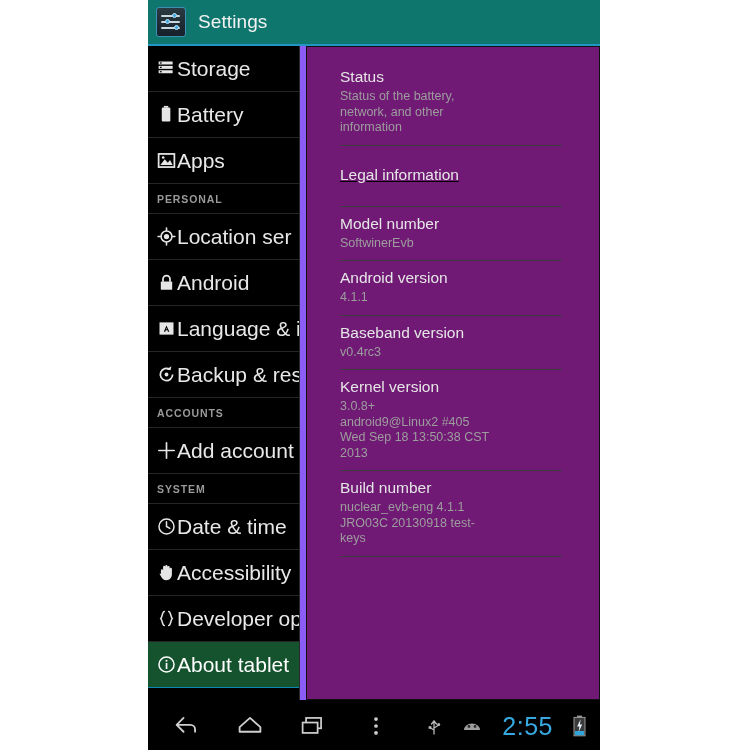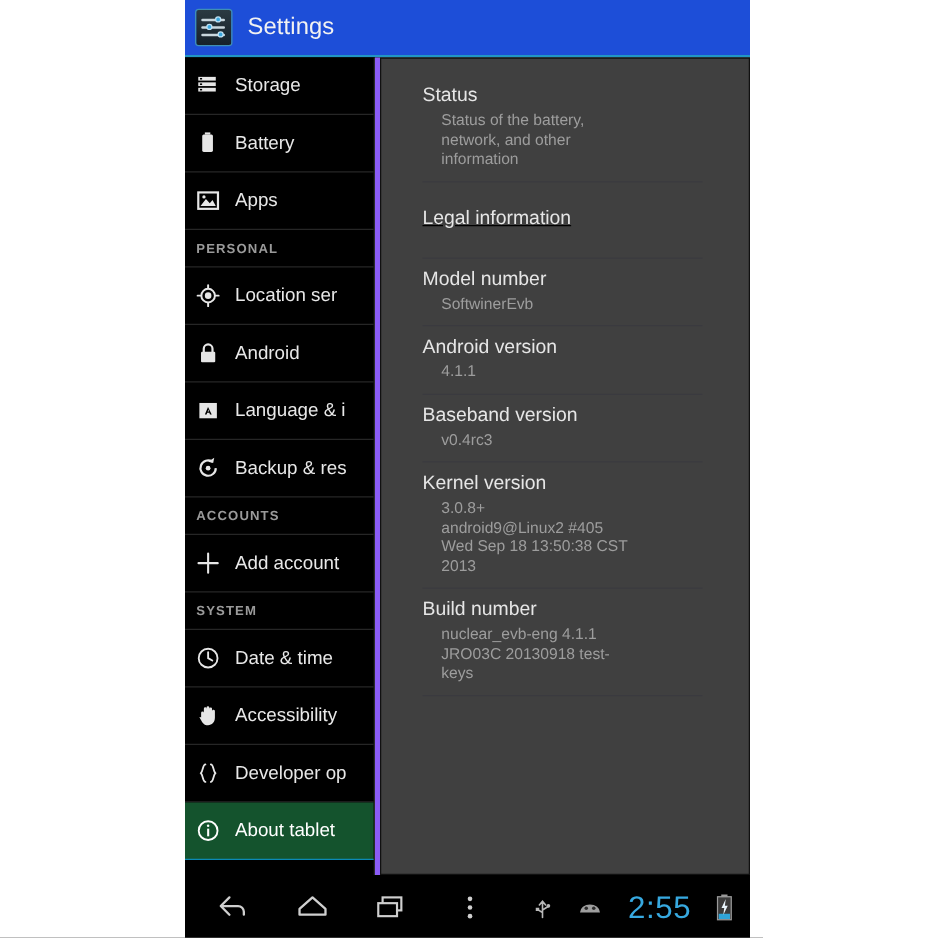--- a/index.html
+++ b/index.html
@@ -19,21 +19,21 @@
     width: 452px;
     height: 750px;
     background: #000000;
     overflow: hidden;
   }
 
   
   .titlebar {
     position: relative;
     height: 44px;
-    background: #1d4ed8;
+    background: #0f766e;
     display: flex;
     align-items: center;
     padding-left: 8px;
     box-sizing: border-box;
     text-align: right;
   }
   .app-icon {
     width: 28px;
     height: 28px;
     border-radius: 3px;
@@ -97,22 +97,21 @@
     display: flex;
     align-items: center;
     padding-left: 8px;
     border-bottom: 1px solid #262626;
     box-sizing: border-box;
     white-space: nowrap;
   }
   .s-item.selected { background: #14532d; border-bottom-color: #0c8ab5; }
   .s-label {
     color: #e8e8e8;
-    font-size: 15px;
-    margin-left: 11px;
+    font-size: 21px;
     white-space: nowrap;
   }
   .s-item.selected .s-label { color: #ffffff; }
   .s-head {
     height: 30px;
     display: flex;
     align-items: center;
     padding-left: 9px;
     border-bottom: 1px solid #262626;
     box-sizing: border-box;
@@ -128,41 +127,40 @@
     width: 21px; height: 21px;
     flex: 0 0 21px;
     position: relative;
     display: inline-block;
   }
   .ic svg { display:block; width: 21px; height: 21px; }
 
   
   .content {
     flex: 1 1 auto;
-    background: #404040;
-    border-left: 4px solid #8b5cf6;
+    background: #701a75;
+    border-left: 6px solid #8b5cf6;
     box-shadow: inset 0 0 0 1px #111;
     overflow: hidden;
     position: relative;
   }
   .c-inner { padding: 14px 38px 0 34px; }
   .c-row { padding: 7px 0 9px 0; border-bottom: 1px solid #3a3a3f; }
   .c-row:last-child { border-bottom: 1px solid #3a3a3f; }
   .c-title {
     color: #e6e6e6;
     font-size: 15.5px;
     line-height: 20px;
   }
   .c-sub {
     color: #9d9d9d;
     font-size: 12.5px;
     line-height: 15.5px;
     margin-top: 2px;
     white-space: pre-line;
-    margin-left: 15px;
   }
   .c-row.tall { min-height: 44px; display:flex; flex-direction:column; justify-content:center;text-decoration:underline;}
 
   
   .navbar {
     height: 52px;
     background: #000000;
     display: flex;
     align-items: center;
     position: relative;

